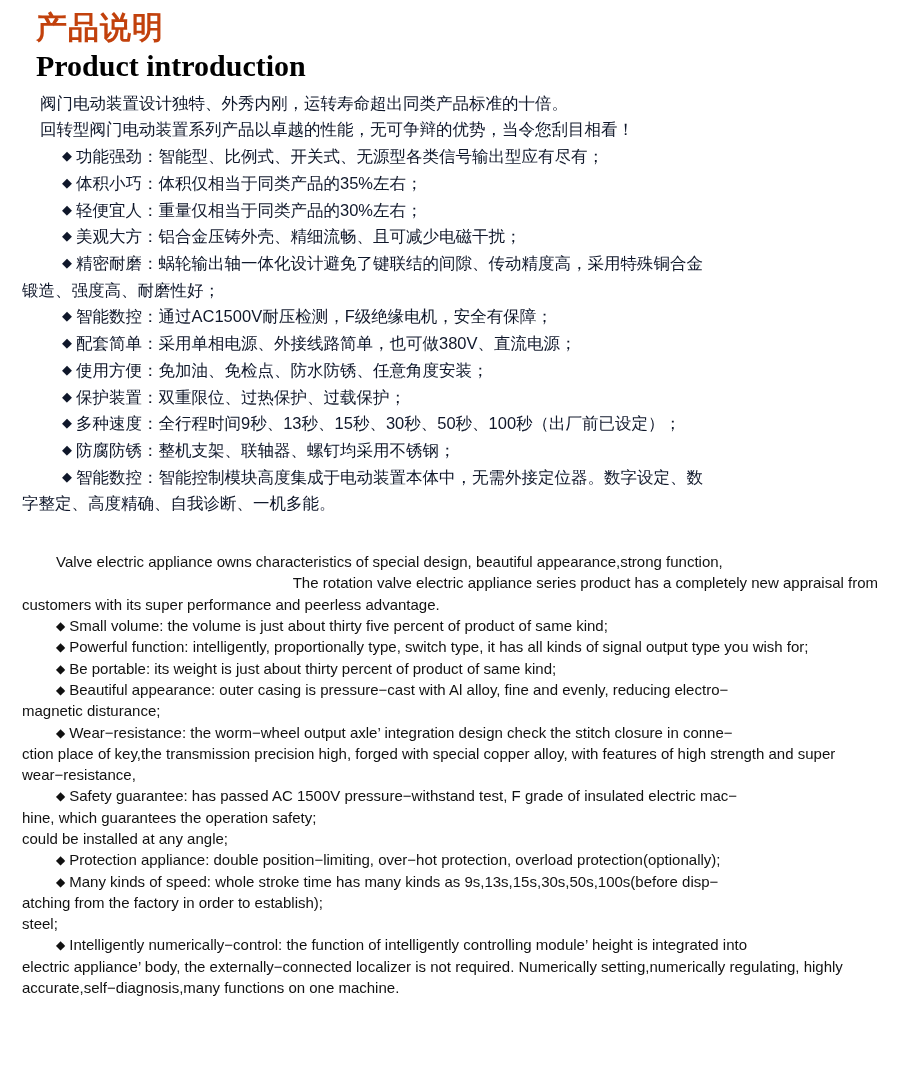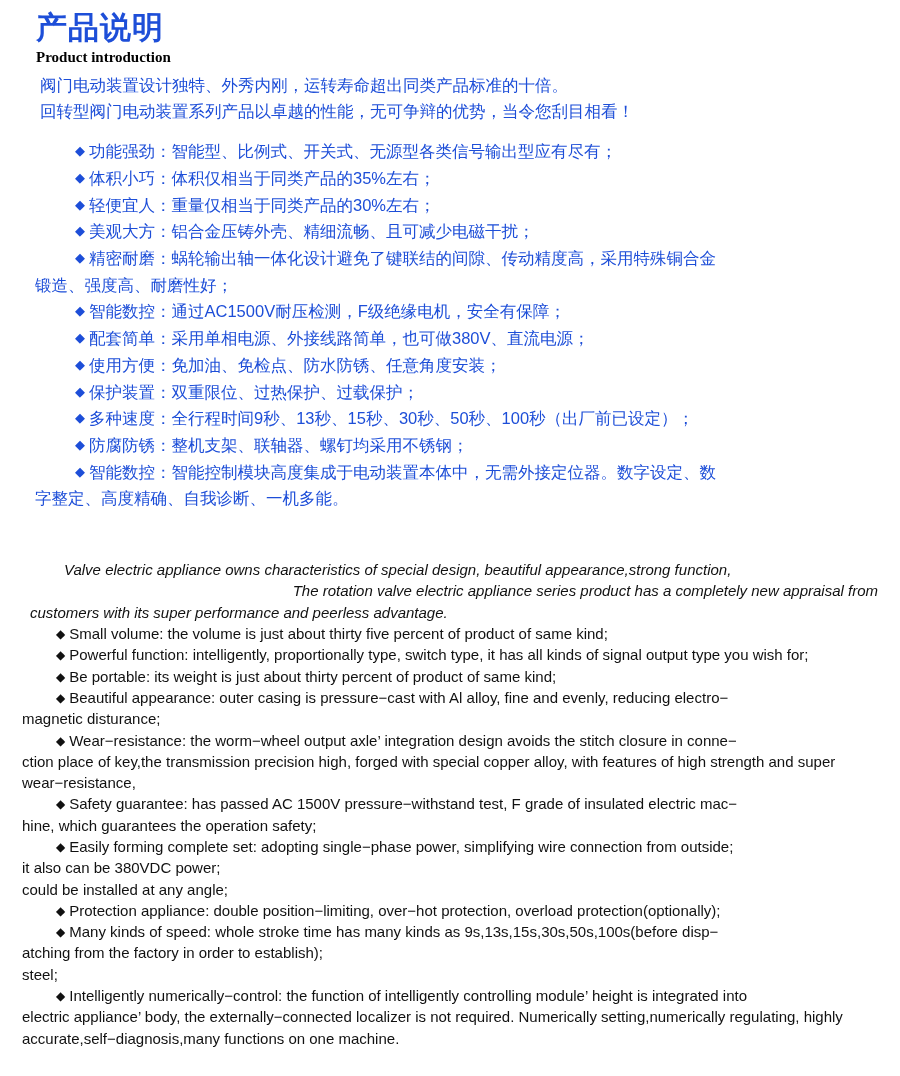--- a/index.html
+++ b/index.html
@@ -19,42 +19,42 @@
     box-sizing: border-box;
     padding: 8px 22px 10px 22px;
   }
   .title-cn {
     font-family: "Liberation Sans", sans-serif;
     font-weight: bold;
     font-size: 31px;
     line-height: 1.15;
     letter-spacing: 1px;
     margin: 2px 0 2px 14px;
-    color: #1d4ed8;
+    color: #c2410c;
   }
   .title-en {
     font-family: "Liberation Serif", serif;
     font-weight: bold;
-    font-size: 15px;
+    font-size: 30px;
     line-height: 1.2;
     margin: 0 0 6px 14px;
     color: #000;
   }
   .cn-block {
     font-size: 16.5px;
     line-height: 1.62;
-    color: #1d4ed8;
+    color: #0f172a;
   }
   .cn-para {
     margin: 0 0 0 18px;
     text-indent: 0;
     white-space: nowrap;
   }
   .cn-list {
-    margin: 13px;
+    margin: 0;
     padding: 0;
     list-style: none;
   }
   .cn-list li {
     margin: 0;
     padding: 0;
     text-indent: -0px;
   }
   .bullet {
     font-size: 13px;
@@ -71,22 +71,21 @@
   }
   .gap {
     height: 34px;
   }
   .en-block {
     font-size: 15px;
     line-height: 1.42;
     color: #111;
   }
   .en-para {
-    margin: 0 0 0 8px;
-    font-style: italic;
+    margin: 0 0 0 0;
   }
   .en-para.indent {
     text-indent: 34px;
   }
   .en-para.indent2 {
     text-indent: 56px;
     text-align: right;
   }
   .en-list {
     margin: 0;
@@ -201,31 +200,27 @@
         <span class="en-li-inner"><span class="en-bullet">◆</span><span>Powerful function: intelligently, proportionally type, switch type, it has all kinds of signal output type you wish for;</span></span>
       </li>
       <li>
         <span class="en-li-inner"><span class="en-bullet">◆</span><span>Be portable: its weight is just about thirty percent of product of same kind;</span></span>
       </li>
       <li>
         <span class="en-li-inner"><span class="en-bullet">◆</span><span>Beautiful appearance: outer casing is pressure−cast with Al alloy, fine and evenly, reducing electro−</span></span>
         <span>magnetic disturance;</span>
       </li>
       <li>
-        <span class="en-li-inner"><span class="en-bullet">◆</span><span>Wear−resistance: the worm−wheel output axle’  integration design avoids the stitch closure in conne−</span></span>
+        <span class="en-li-inner"><span class="en-bullet">◆</span><span>Wear−resistance: the worm−wheel output axle’  integration design check the stitch closure in conne−</span></span>
         <span>ction place of key,the transmission precision high, forged with special copper alloy, with features of high</span>
         <span>strength and super  wear−resistance,</span>
       </li>
       <li>
         <span class="en-li-inner"><span class="en-bullet">◆</span><span>Safety guarantee: has passed AC 1500V pressure−withstand test, F grade of insulated electric mac−</span></span>
         <span>hine, which guarantees the operation safety;</span>
-      </li>
-      <li>
-        <span class="en-li-inner"><span class="en-bullet">◆</span><span>Easily forming complete set: adopting single−phase power, simplifying wire connection from outside;</span></span>
-        <span>it also can be 380VDC power;</span>
       </li>
       <li>
         <span>could be installed at any angle;</span>
       </li>
       <li>
         <span class="en-li-inner"><span class="en-bullet">◆</span><span>Protection appliance: double position−limiting, over−hot protection, overload protection(optionally);</span></span>
       </li>
       <li>
         <span class="en-li-inner"><span class="en-bullet">◆</span><span>Many kinds of speed: whole stroke time has many kinds as 9s,13s,15s,30s,50s,100s(before disp−</span></span>
         <span>atching from the factory in order to establish);</span>

